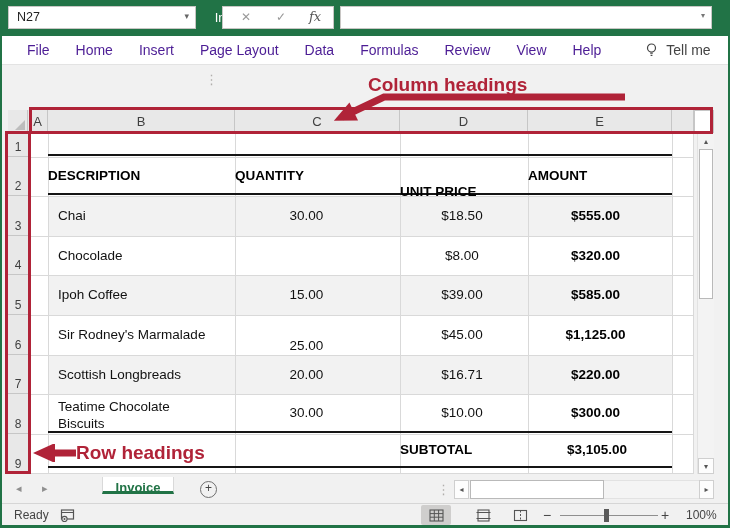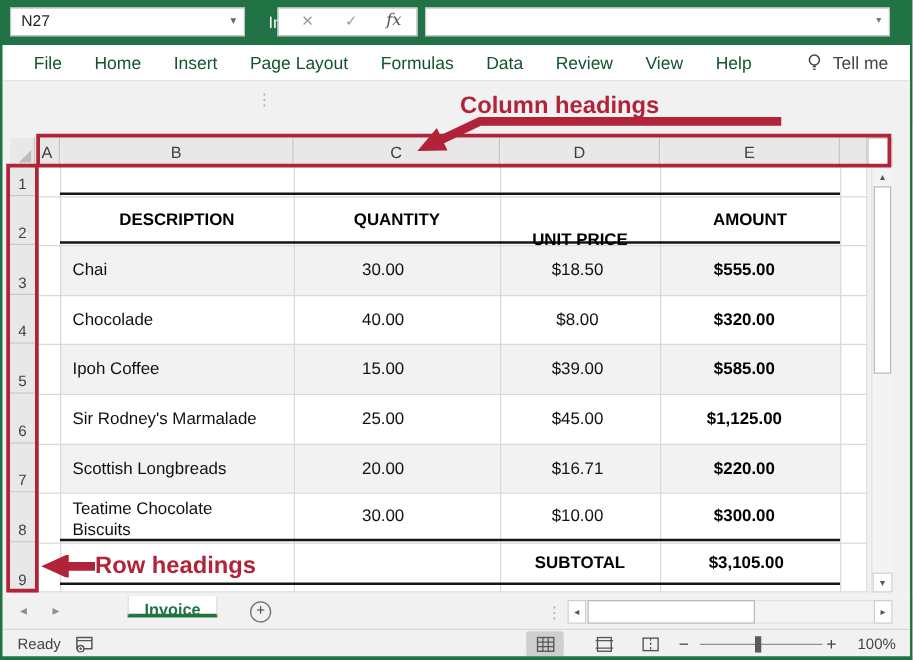--- a/index.html
+++ b/index.html
@@ -10,21 +10,21 @@
   
   .titlebar{position:absolute;left:0;top:0;width:730px;height:36px;background:#217346;}
   .tb-ic{position:absolute;top:10px;width:18px;height:18px;display:flex;align-items:center;justify-content:center;color:#fff;}
   .tb-ic.dim{opacity:.45;}
   .tb-caret{position:absolute;top:14px;color:#fff;font-size:8px;}
   .tb-title{position:absolute;left:150px;top:0;width:240px;height:36px;line-height:36px;
             text-align:center;color:#fff;font-size:13px;}
   
   .tabrow{position:absolute;left:2px;top:36px;width:726px;height:28px;background:#fff;
           display:flex;align-items:center;padding-left:12px;box-sizing:border-box;}
-  .rtab{padding:4px 13px;font-size:14px;color:#14532d;line-height:28px;white-space:nowrap;}
+  .rtab{padding:4px 13px;font-size:14px;color:#4c1d95;line-height:28px;white-space:nowrap;}
   .tellme{display:flex;align-items:center;gap:7px;margin-left:30px;font-size:14px;color:#444;}
   .share-btn{position:absolute;right:14px;top:41px;height:22px;display:flex;align-items:center;gap:5px;
              padding:0 10px;background:#fff;border:1px solid #c8c6c4;color:#217346;font-size:14px;}
   
   .formrow{position:absolute;left:2px;top:64px;width:726px;height:36px;background:#f1f1f1;border-top:1px solid #e3e3e3;}
   .fbox{position:absolute;top:6px;height:23px;background:#fff;border:1px solid #c8c6c4;box-sizing:border-box;}
   .graydots{position:absolute;top:8px;font-size:13px;color:#b0aeab;}
   
   .sheetbg{position:absolute;left:0;top:100px;width:730px;height:377px;background:#f1f1f1;}
   .sheetwhite{position:absolute;left:8px;top:110px;width:686px;height:364px;background:#fff;}
@@ -33,21 +33,21 @@
   .rhead{position:absolute;left:8px;width:20px;background:#e8e8e8;border-bottom:1px solid #c6c6c6;
          box-sizing:border-box;display:flex;align-items:flex-end;justify-content:center;
          padding-bottom:2px;font-size:12px;color:#3f3f3f;}
   .vline{position:absolute;width:1px;top:133px;height:341px;background:#d9d9d9;}
   .hline{position:absolute;left:8px;width:686px;height:1px;background:#d9d9d9;}
   .band{position:absolute;left:48px;width:624px;background:#f2f2f2;}
   .blackline{position:absolute;left:48px;width:624px;height:2px;background:#151515;}
   .cell{position:absolute;font-size:13.5px;color:#111;white-space:nowrap;}
   .cell.b{font-weight:bold;color:#000;}
   .cell.num{text-align:center;}
-  .cell.ctr{text-align:center;}
+  .cell.ctr{text-align:left;}
   
   .vsb{position:absolute;left:697px;top:134px;width:17px;height:340px;background:#f3f3f3;border-left:1px solid #e2e2e2;box-sizing:border-box;}
   .sb-btn{position:absolute;background:#fdfdfd;border:1px solid #cfcfcf;box-sizing:border-box;
           display:flex;align-items:center;justify-content:center;color:#555;font-size:8px;}
   .sb-thumb{position:absolute;background:#fff;border:1px solid #b9b9b9;box-sizing:border-box;}
   
   .ann-label{position:absolute;font-size:19px;font-weight:bold;color:#b02338;white-space:nowrap;}
   .redrect{position:absolute;border:3px solid #b02338;box-sizing:border-box;}
   
   .tabbar{position:absolute;left:2px;top:477px;width:726px;height:26px;background:#f1f1f1;}
@@ -104,22 +104,22 @@
         </svg>
     </span>
     <span class="tb-ic" style="left:694px;font-size:13px">✕</span>
   </div>
 
   <div class="tabrow">
     <span class="rtab">File</span>
     <span class="rtab">Home</span>
     <span class="rtab">Insert</span>
     <span class="rtab">Page Layout</span>
+    <span class="rtab">Data</span>
     <span class="rtab">Formulas</span>
-    <span class="rtab">Data</span>
     <span class="rtab">Review</span>
     <span class="rtab">View</span>
     <span class="rtab">Help</span>
     <span class="tellme">
       <span style="display:flex">
         <svg width="15" height="16" viewBox="0 0 15 16">
             <circle cx="7.5" cy="6" r="4" fill="none" stroke="#444" stroke-width="1.2"></circle>
             <path d="M6.2 11.2 H8.8 M6.6 13.3 H8.4" fill="none" stroke="#444" stroke-width="1.2"></path>
           </svg>
       </span>
@@ -201,31 +201,30 @@
   <div class="cell b ctr" style="left:235px;top:157px;width:165px;line-height:37px">QUANTITY</div>
   <div class="cell b ctr" style="left:400px;top:173px;width:128px;line-height:37px">UNIT PRICE</div>
   <div class="cell b ctr" style="left:528px;top:157px;width:144px;line-height:37px">AMOUNT</div>
 
   <div class="cell" style="left:58px;top:196px;width:175px;line-height:40px">Chai</div>
   <div class="cell num" style="left:235px;top:196px;width:143px;line-height:40px">30.00</div>
   <div class="cell num" style="left:400px;top:196px;width:124px;line-height:40px">$18.50</div>
   <div class="cell num b" style="left:528px;top:196px;width:135px;line-height:40px">$555.00</div>
 
   <div class="cell" style="left:58px;top:236px;width:175px;line-height:39px">Chocolade</div>
-  <div class="cell num" style="left:235px;top:236px;width:143px;line-height:39px">40.00</div>
   <div class="cell num" style="left:400px;top:236px;width:124px;line-height:39px">$8.00</div>
   <div class="cell num b" style="left:528px;top:236px;width:135px;line-height:39px">$320.00</div>
 
   <div class="cell" style="left:58px;top:275px;width:175px;line-height:40px">Ipoh Coffee</div>
   <div class="cell num" style="left:235px;top:275px;width:143px;line-height:40px">15.00</div>
   <div class="cell num" style="left:400px;top:275px;width:124px;line-height:40px">$39.00</div>
   <div class="cell num b" style="left:528px;top:275px;width:135px;line-height:40px">$585.00</div>
 
   <div class="cell" style="left:58px;top:315px;width:175px;line-height:40px">Sir Rodney's Marmalade</div>
-  <div class="cell num" style="left:235px;top:315px;width:143px;line-height:40px">25.00</div>
+  <div class="cell num" style="left:235px;top:326px;width:143px;line-height:40px">25.00</div>
   <div class="cell num" style="left:400px;top:315px;width:124px;line-height:40px">$45.00</div>
   <div class="cell num b" style="left:528px;top:315px;width:135px;line-height:40px">$1,125.00</div>
 
   <div class="cell" style="left:58px;top:355px;width:175px;line-height:39px">Scottish Longbreads</div>
   <div class="cell num" style="left:235px;top:355px;width:143px;line-height:39px">20.00</div>
   <div class="cell num" style="left:400px;top:355px;width:124px;line-height:39px">$16.71</div>
   <div class="cell num b" style="left:528px;top:355px;width:135px;line-height:39px">$220.00</div>
 
   <div class="cell" style="left:58px;top:398px;width:140px;line-height:17px;white-space:normal">Teatime Chocolate Biscuits</div>
   <div class="cell num" style="left:235px;top:394px;width:143px;line-height:38px">30.00</div>

